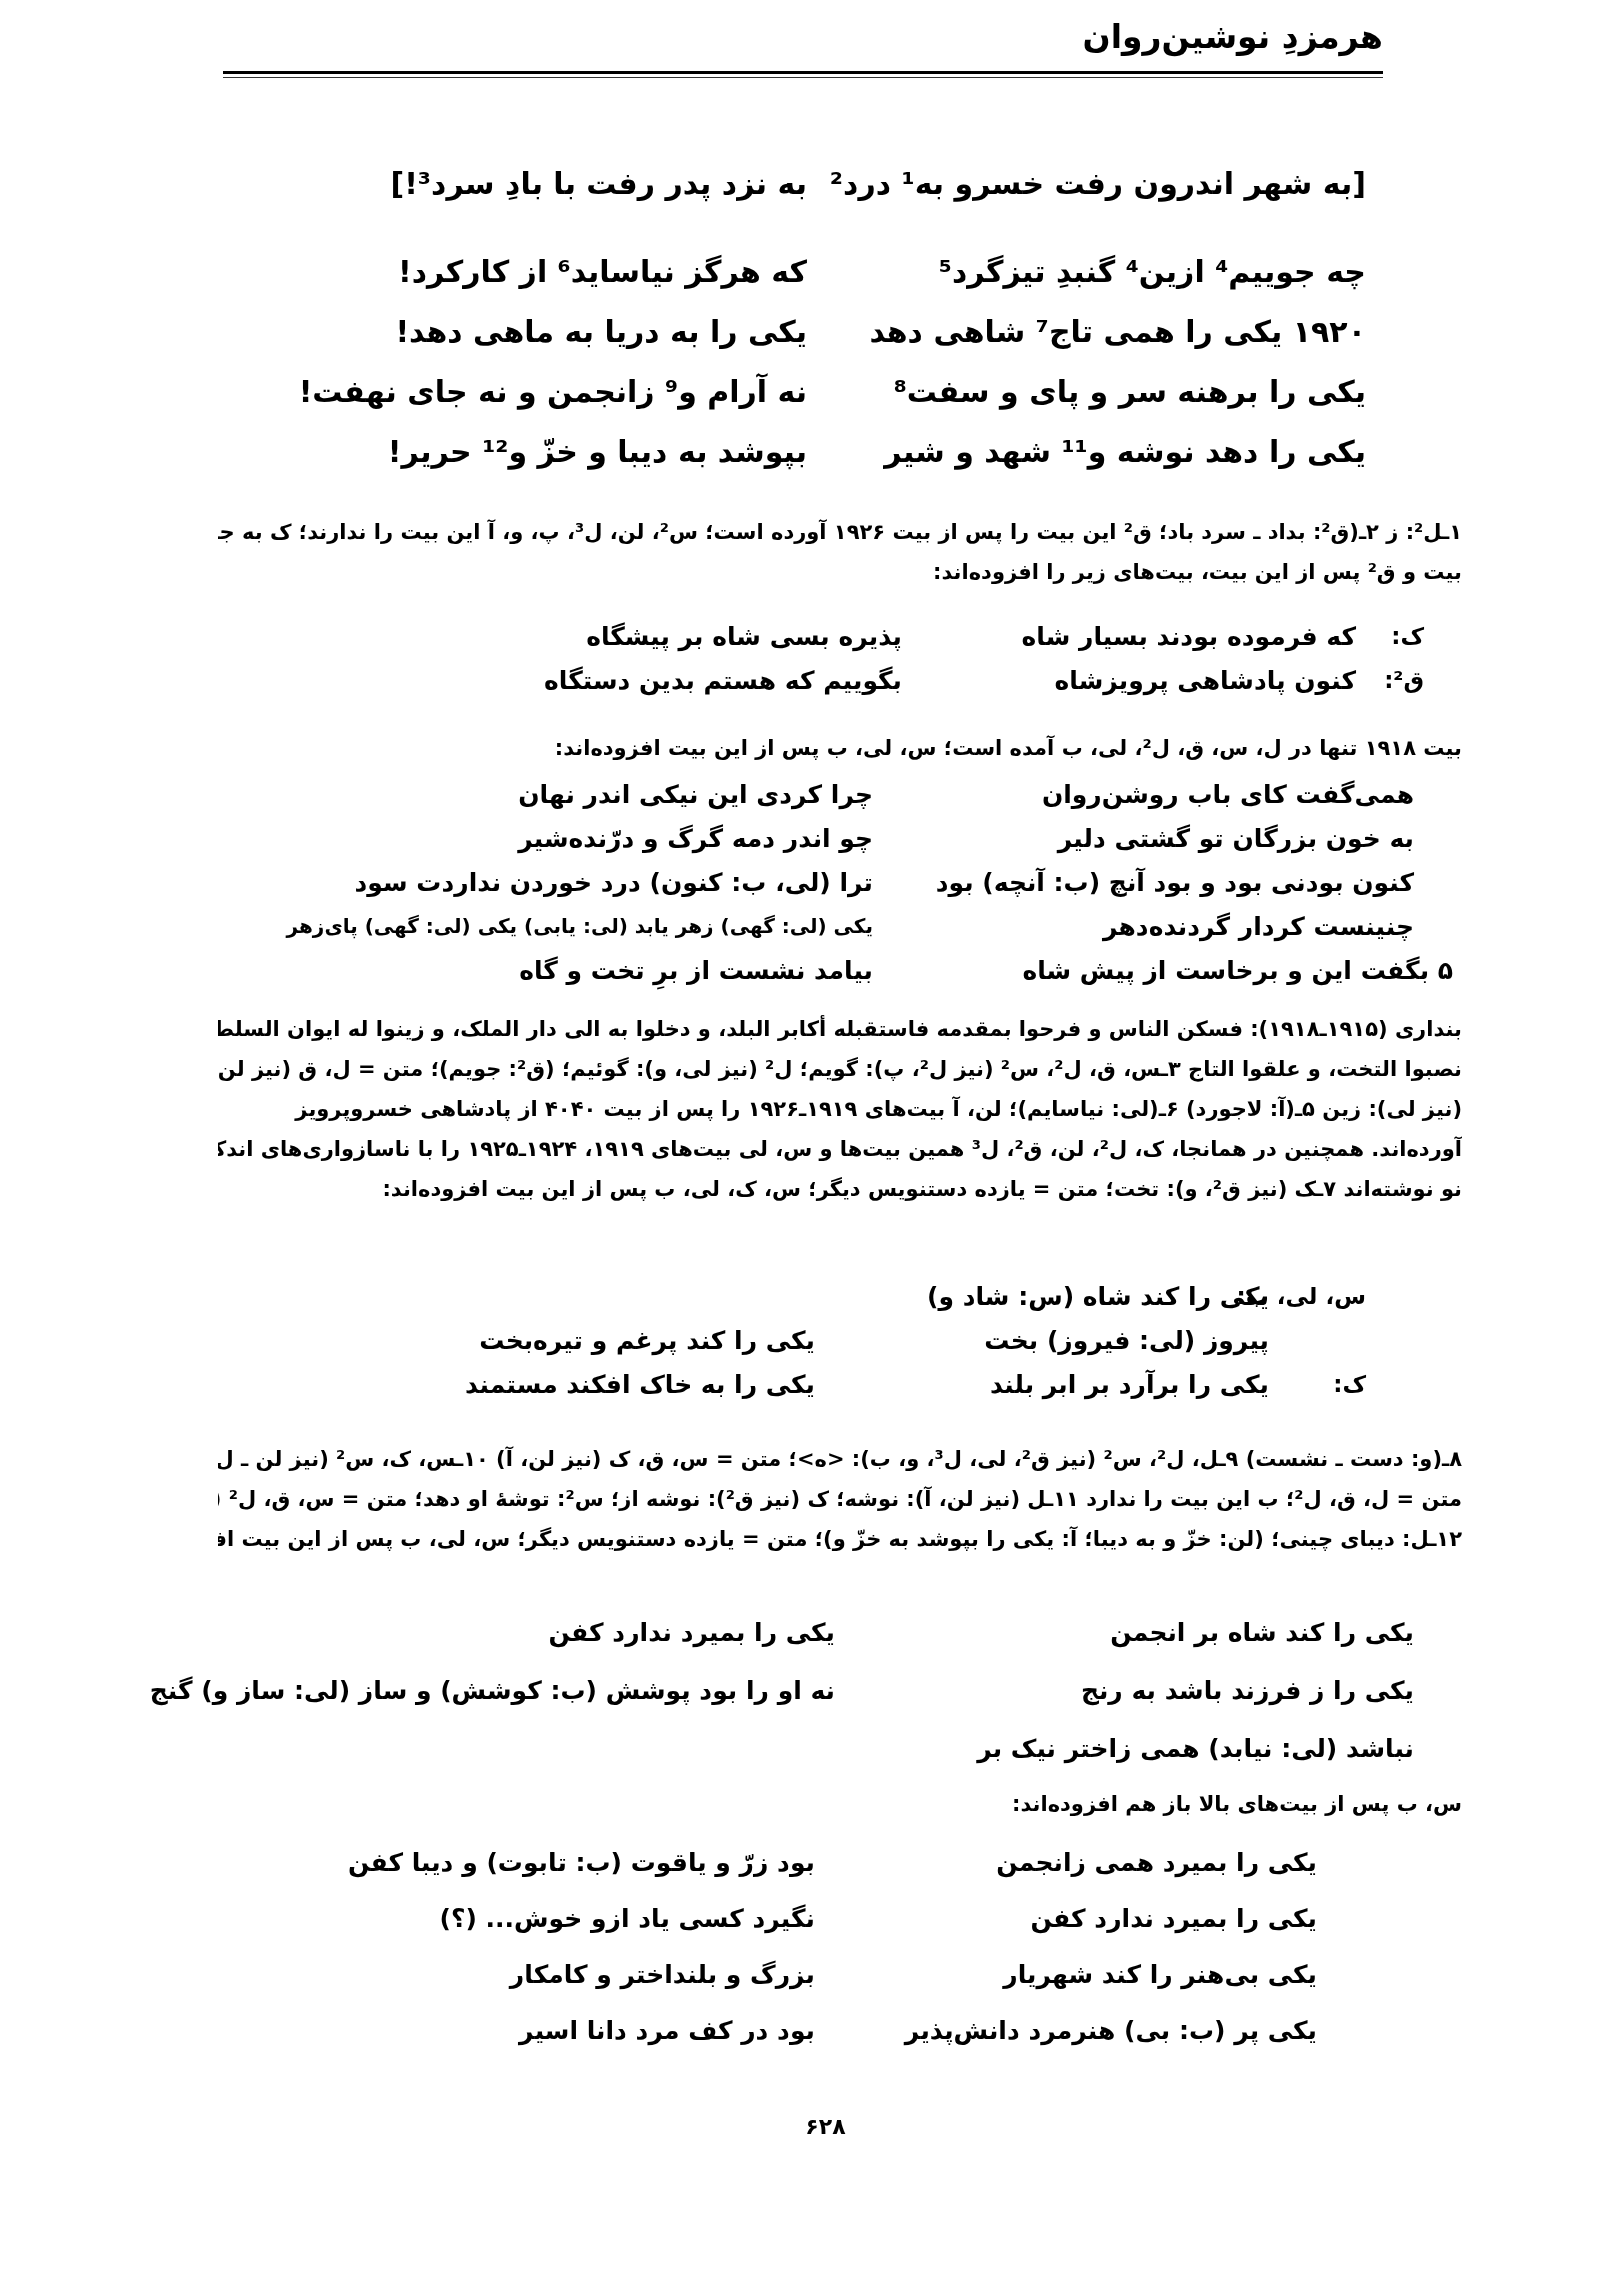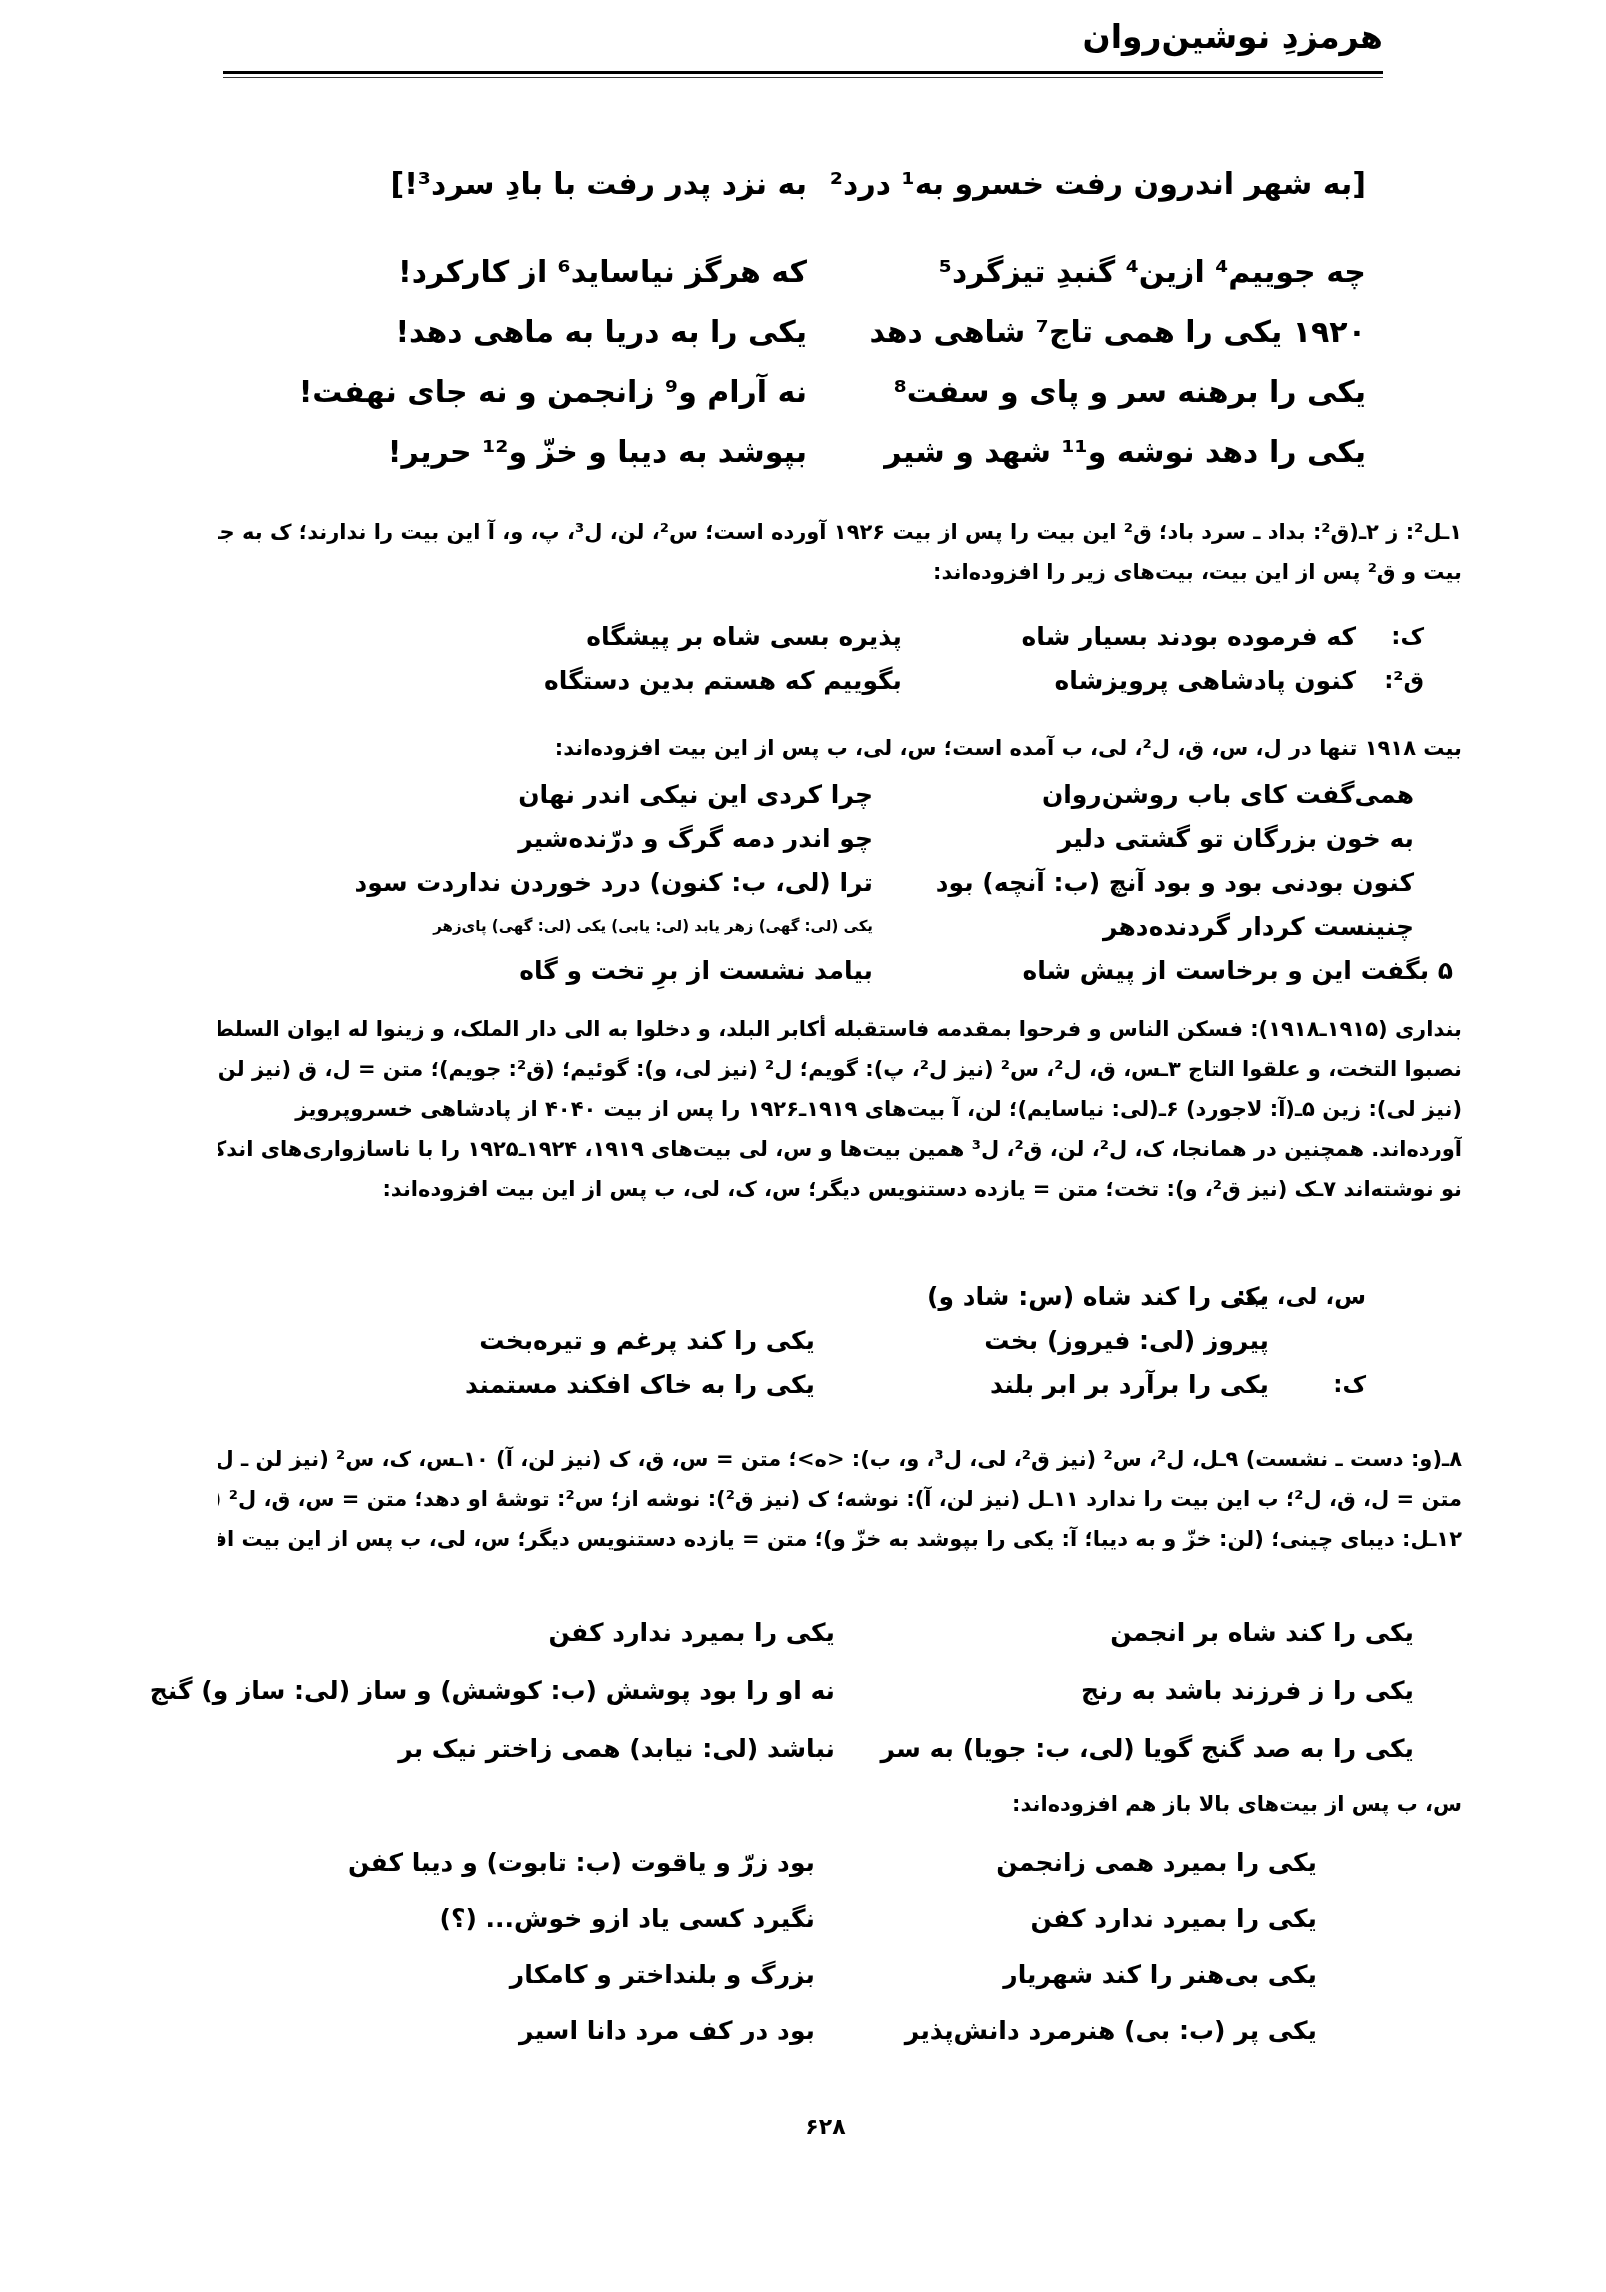--- a/index.html
+++ b/index.html
@@ -93,21 +93,21 @@
     <div class="sub-row">
       <span class="sv-r" style="width:541px">به خون بزرگان تو گشتی دلیر</span>
       <span class="sv-l">چو اندر دمه گرگ و درّنده‌شیر</span>
     </div>
     <div class="sub-row">
       <span class="sv-r" style="width:541px">کنون بودنی بود و بود آنچ (ب: آنچه) بود</span>
       <span class="sv-l">ترا (لی، ب: کنون) درد خوردن نداردت سود</span>
     </div>
     <div class="sub-row">
       <span class="sv-r" style="width:541px">چنینست کردار گردنده‌دهر</span>
-      <span class="sv-l" style="font-size:15px">یکی (لی: گهی) زهر یابد (لی: یابی) یکی (لی: گهی) پای‌زهر</span>
+      <span class="sv-l" style="font-size:20px">یکی (لی: گهی) زهر یابد (لی: یابی) یکی (لی: گهی) پای‌زهر</span>
     </div>
     <div class="sub-row">
       <span class="sv-r" style="width:541px; margin-right:-39px;">۵ بگفت این و برخاست از پیش شاه</span>
       <span class="sv-l" style="margin-right:39px;">بیامد نشست از برِ تخت و گاه</span>
     </div>
   </div>
 
   <div class="note" style="top:1009px;">
     <div class="note-line">بنداری (۱۹۱۵ـ۱۹۱۸): فسکن الناس و فرحوا بمقدمه فاستقبله أکابر البلد، و دخلوا به الی دار الملک، و زینوا له ایوان السلطنة، و</div>
     <div class="note-line">نصبوا التخت، و علقوا التاج ۳ـس، ق، ل²، س² (نیز ل²، پ): گویم؛ ل² (نیز لی، و): گوئیم؛ (ق²: جویم)؛ متن = ل، ق (نیز لن، آ، ب) ۴ـل</div>
@@ -143,21 +143,20 @@
   <div class="sub-verse" style="top:1603px; right:193px;">
     <div class="sub-row" style="height:58px">
       <span class="sv-r" style="width:579px">یکی را کند شاه بر انجمن</span>
       <span class="sv-l">یکی را بمیرد ندارد کفن</span>
     </div>
     <div class="sub-row" style="height:58px">
       <span class="sv-r" style="width:579px">یکی را ز فرزند باشد به رنج</span>
       <span class="sv-l">نه او را بود پوشش (ب: کوشش) و ساز (لی: ساز و) گنج</span>
     </div>
     <div class="sub-row" style="height:58px">
-      <span class="sv-r" style="width:579px">یکی را به صد گنج گویا (لی، ب: جویا) به سر</span>
       <span class="sv-l">نباشد (لی: نیابد) همی زاختر نیک بر</span>
     </div>
   </div>
 
   <div class="note" style="top:1784px;">
     <div class="note-line">س، ب پس از بیت‌های بالا باز هم افزوده‌اند:</div>
   </div>
   <div class="sub-verse" style="top:1834px; right:290px;">
     <div class="sub-row" style="height:56px">
       <span class="sv-r" style="width:502px">یکی را بمیرد همی زانجمن</span>

